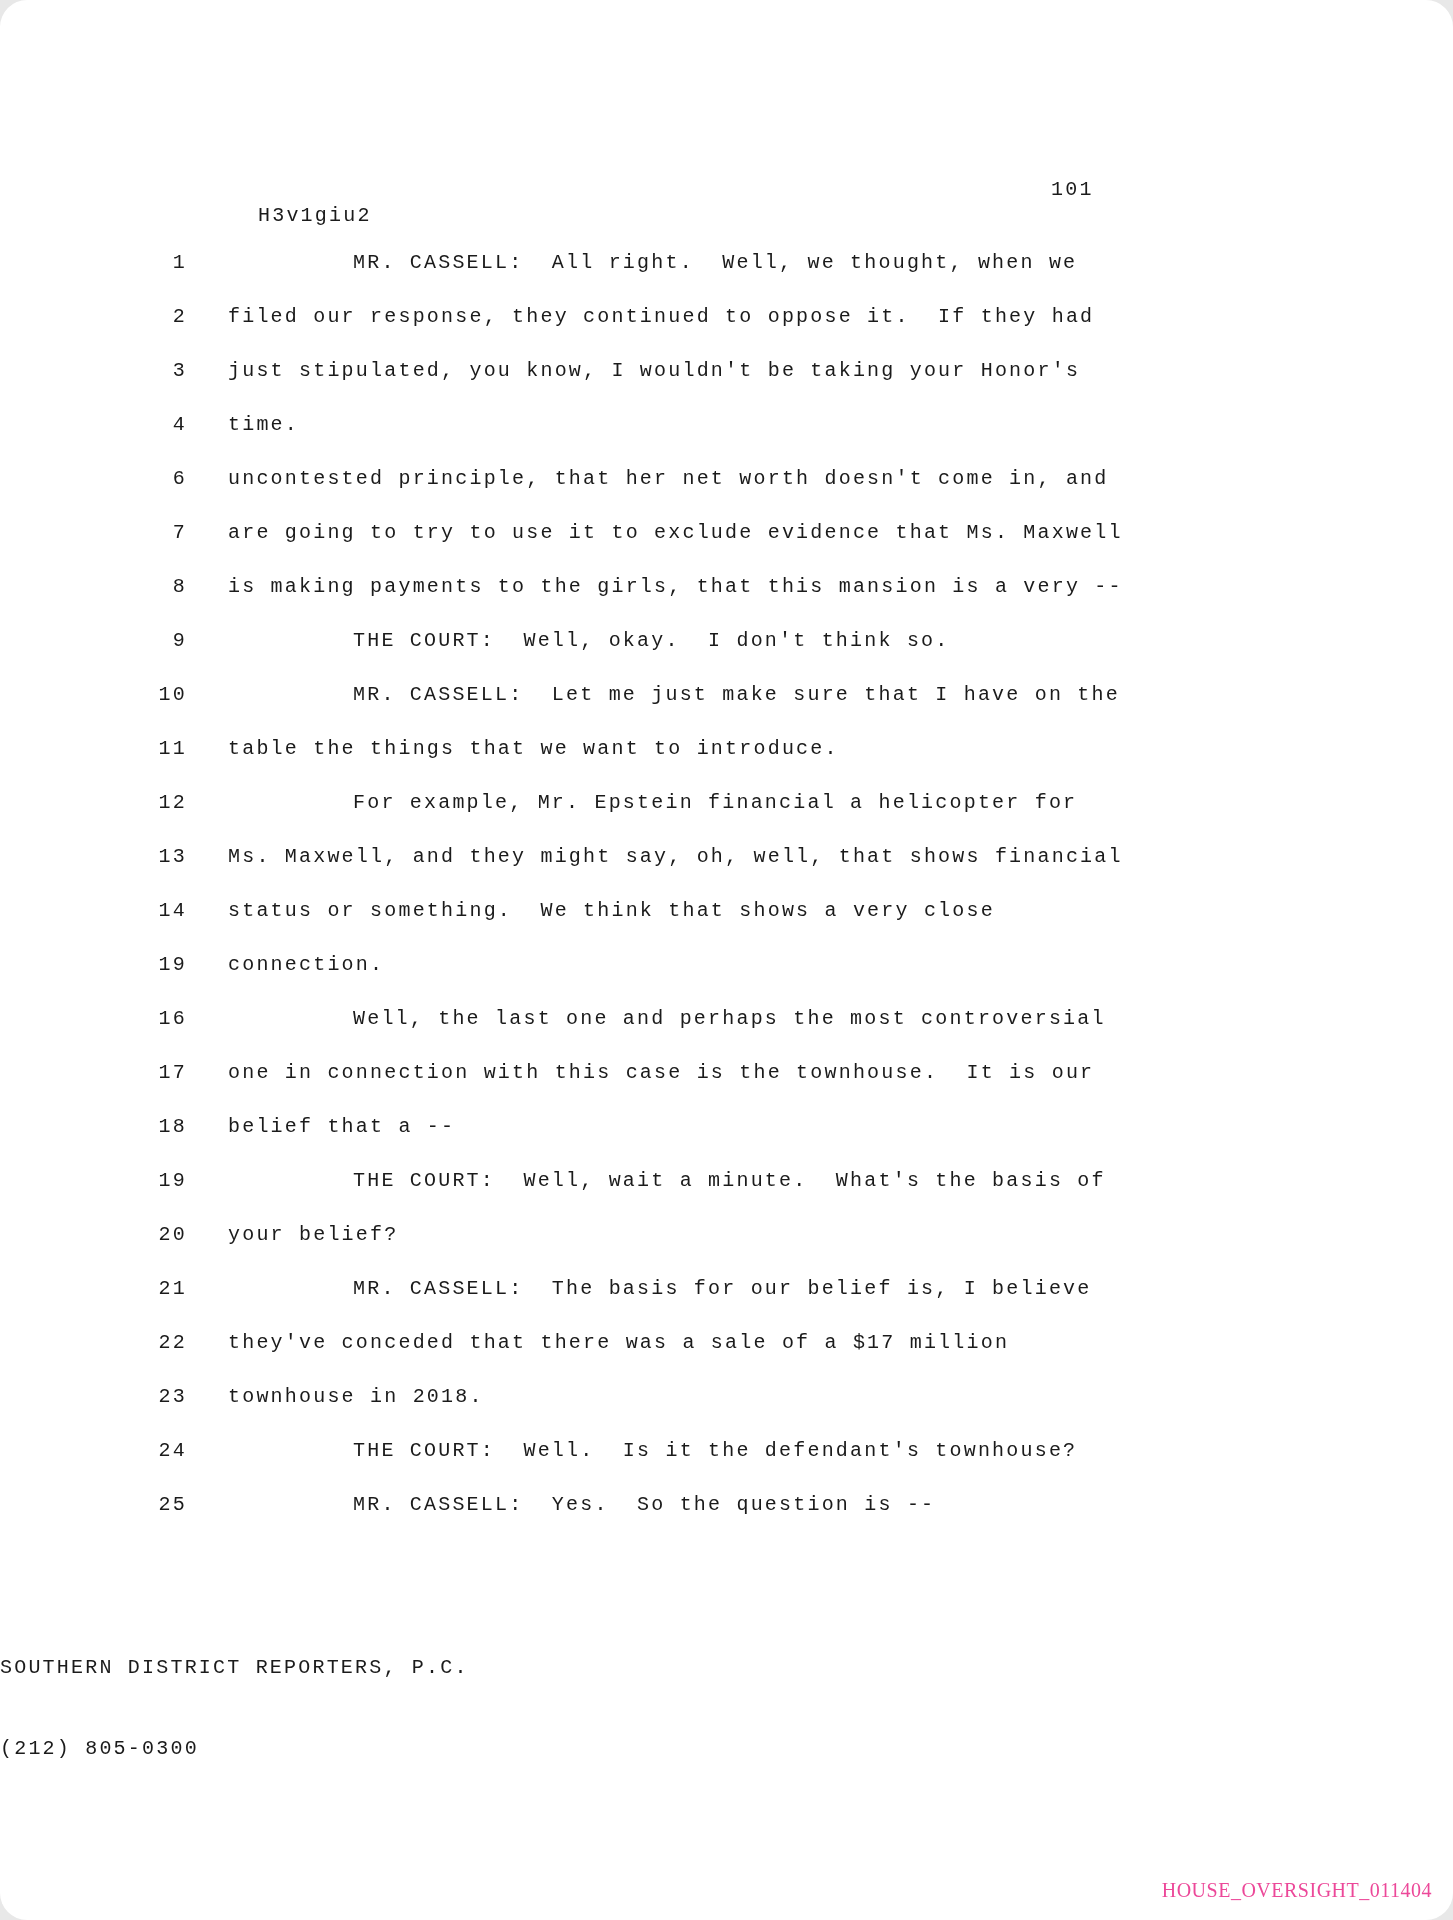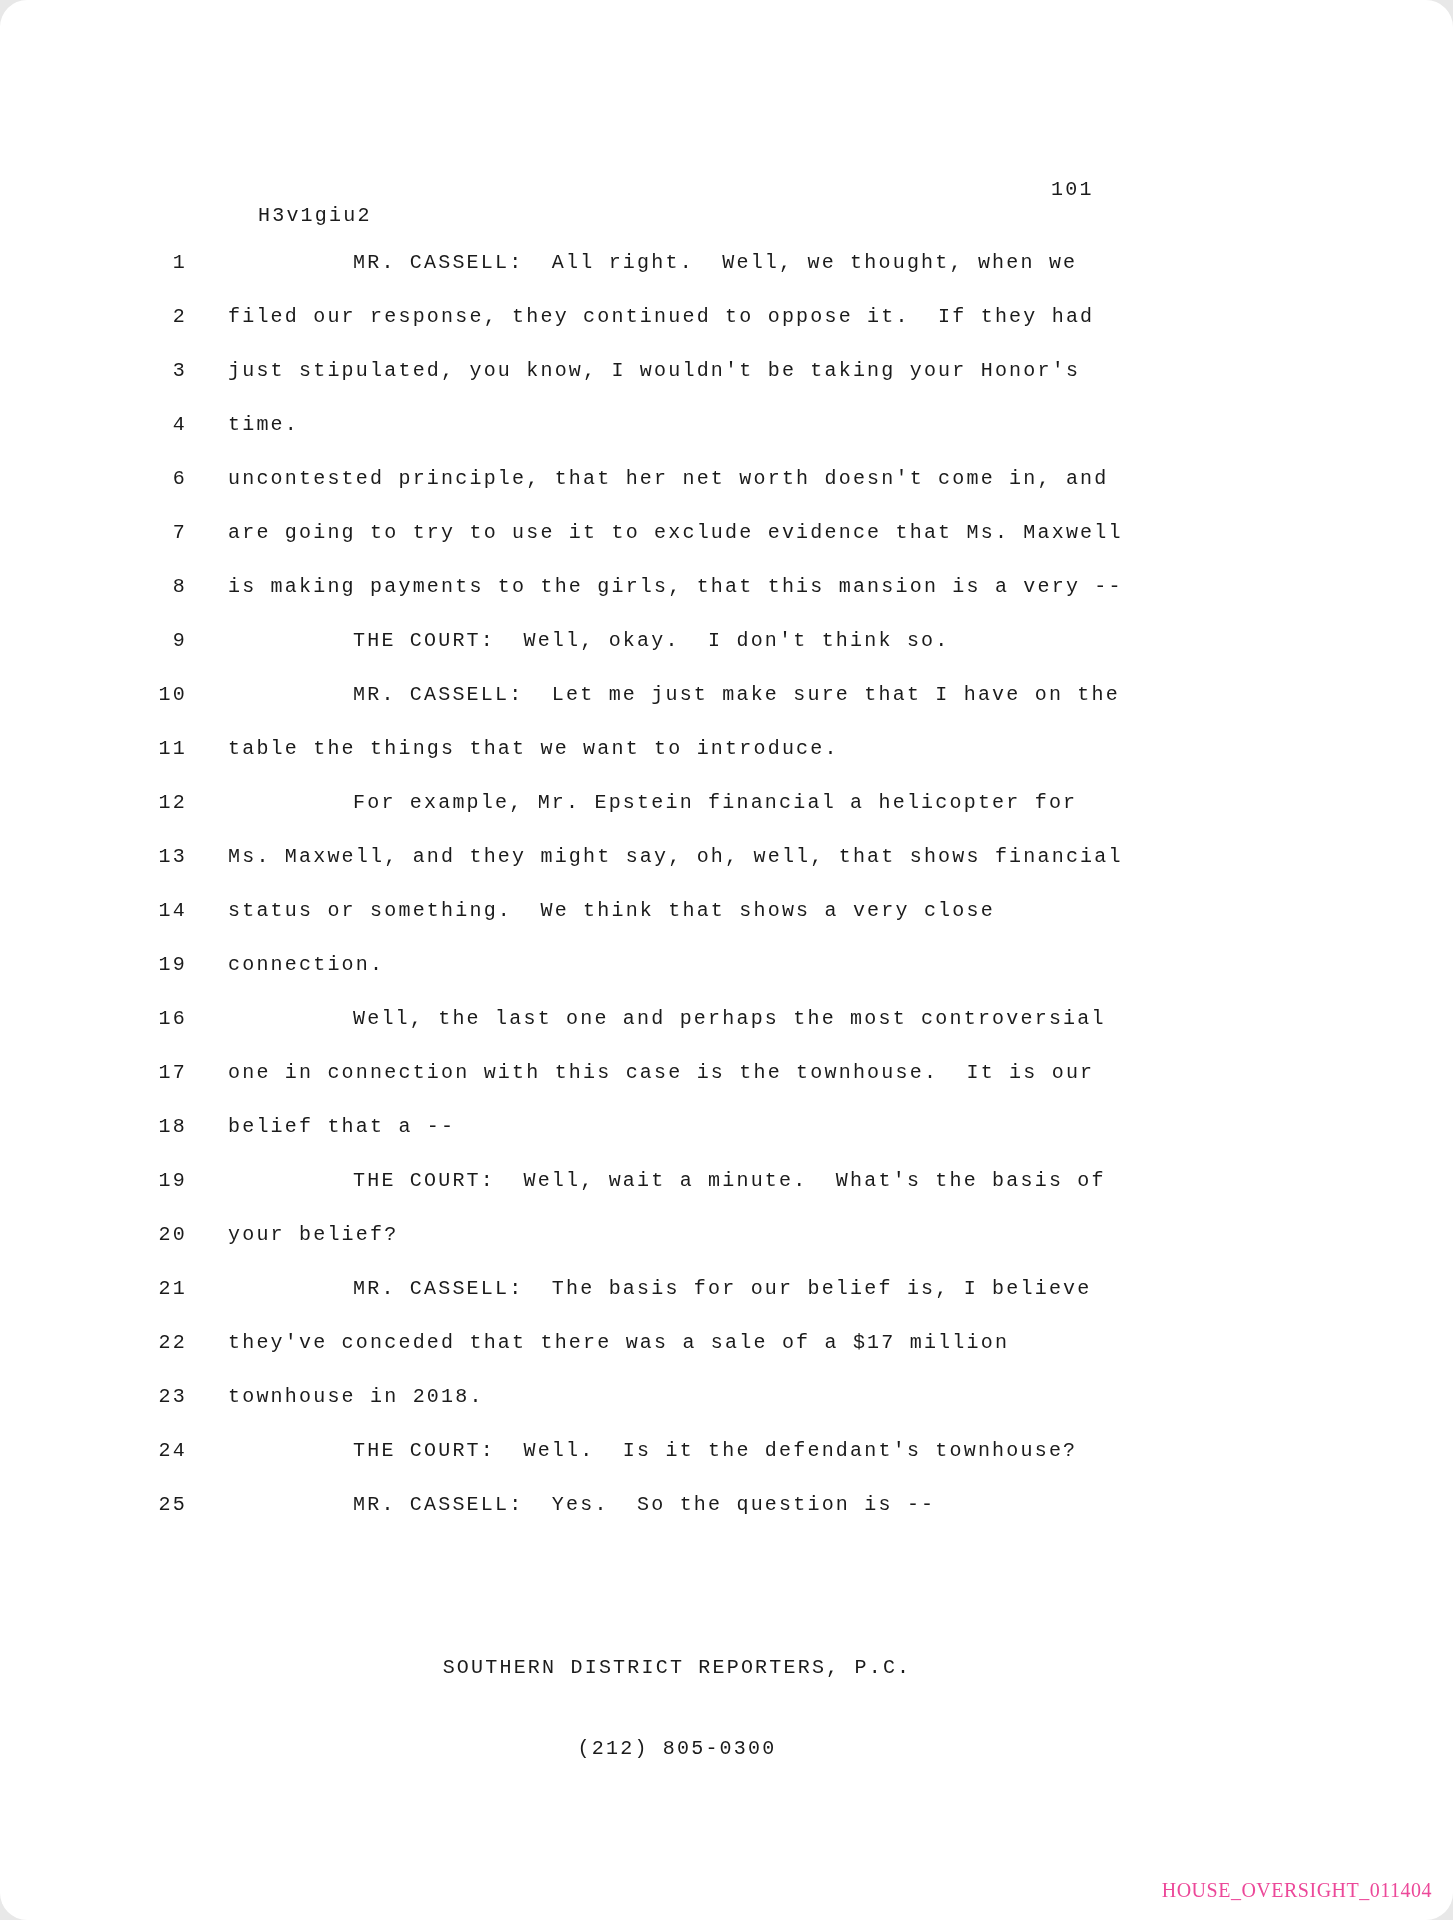--- a/index.html
+++ b/index.html
@@ -53,21 +53,20 @@
     margin-left: 41px;
   }
   .txt.ind {
     padding-left: 125px;
   }
   .footer {
     position: absolute;
     left: 0;
     top: 1600px;
     width: 1354px;
-    text-align: center;
     line-height: 27px;
     white-space: pre;
   }
   .bates {
     position: absolute;
     right: 21px;
     top: 1879px;
     font-family: Liberation Serif, serif;
     font-size: 20px;
     letter-spacing: 0.5px;

